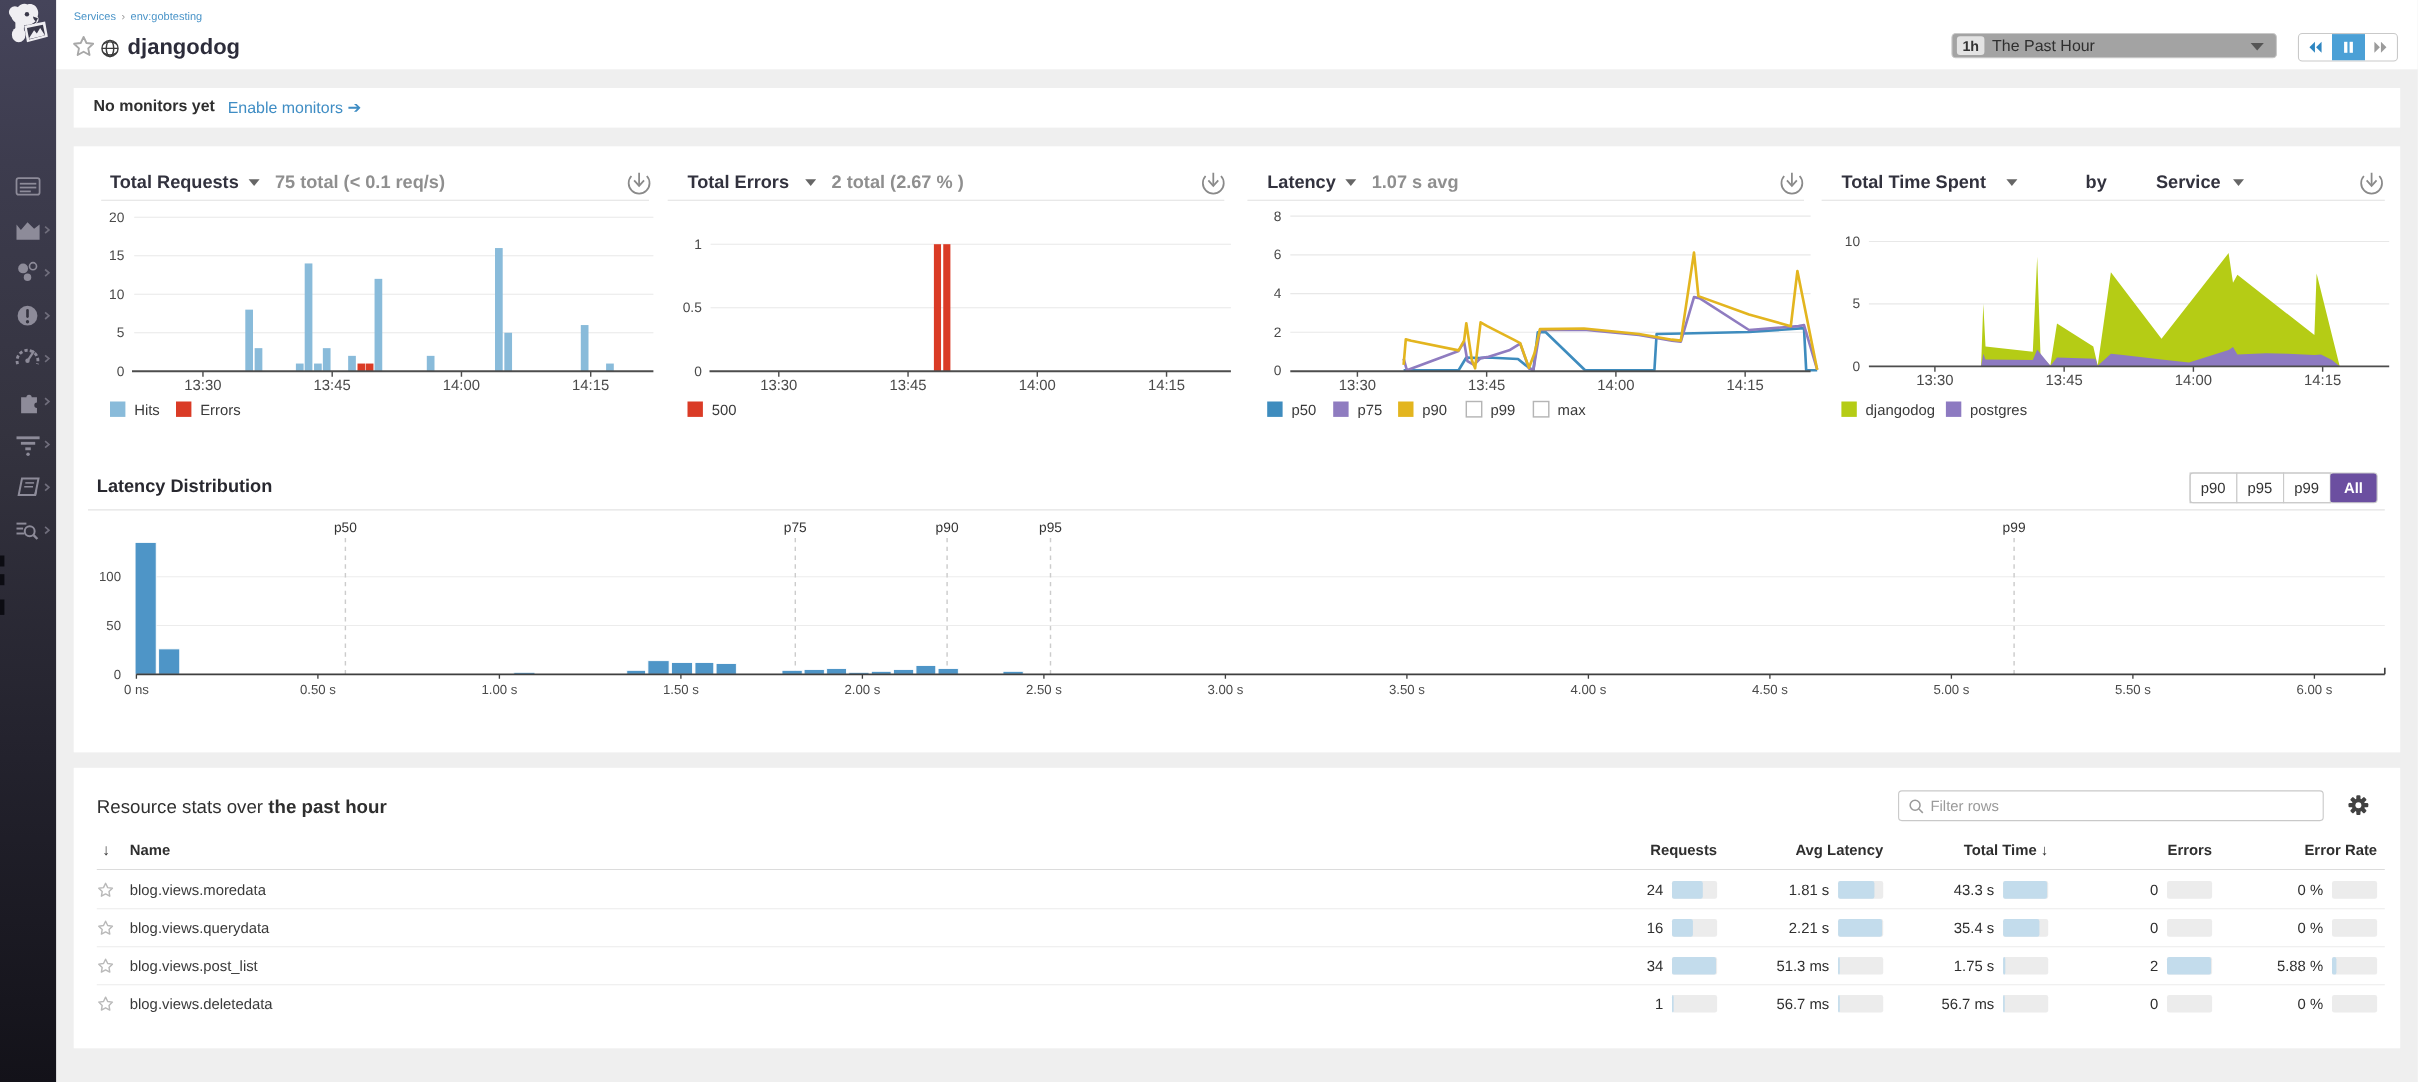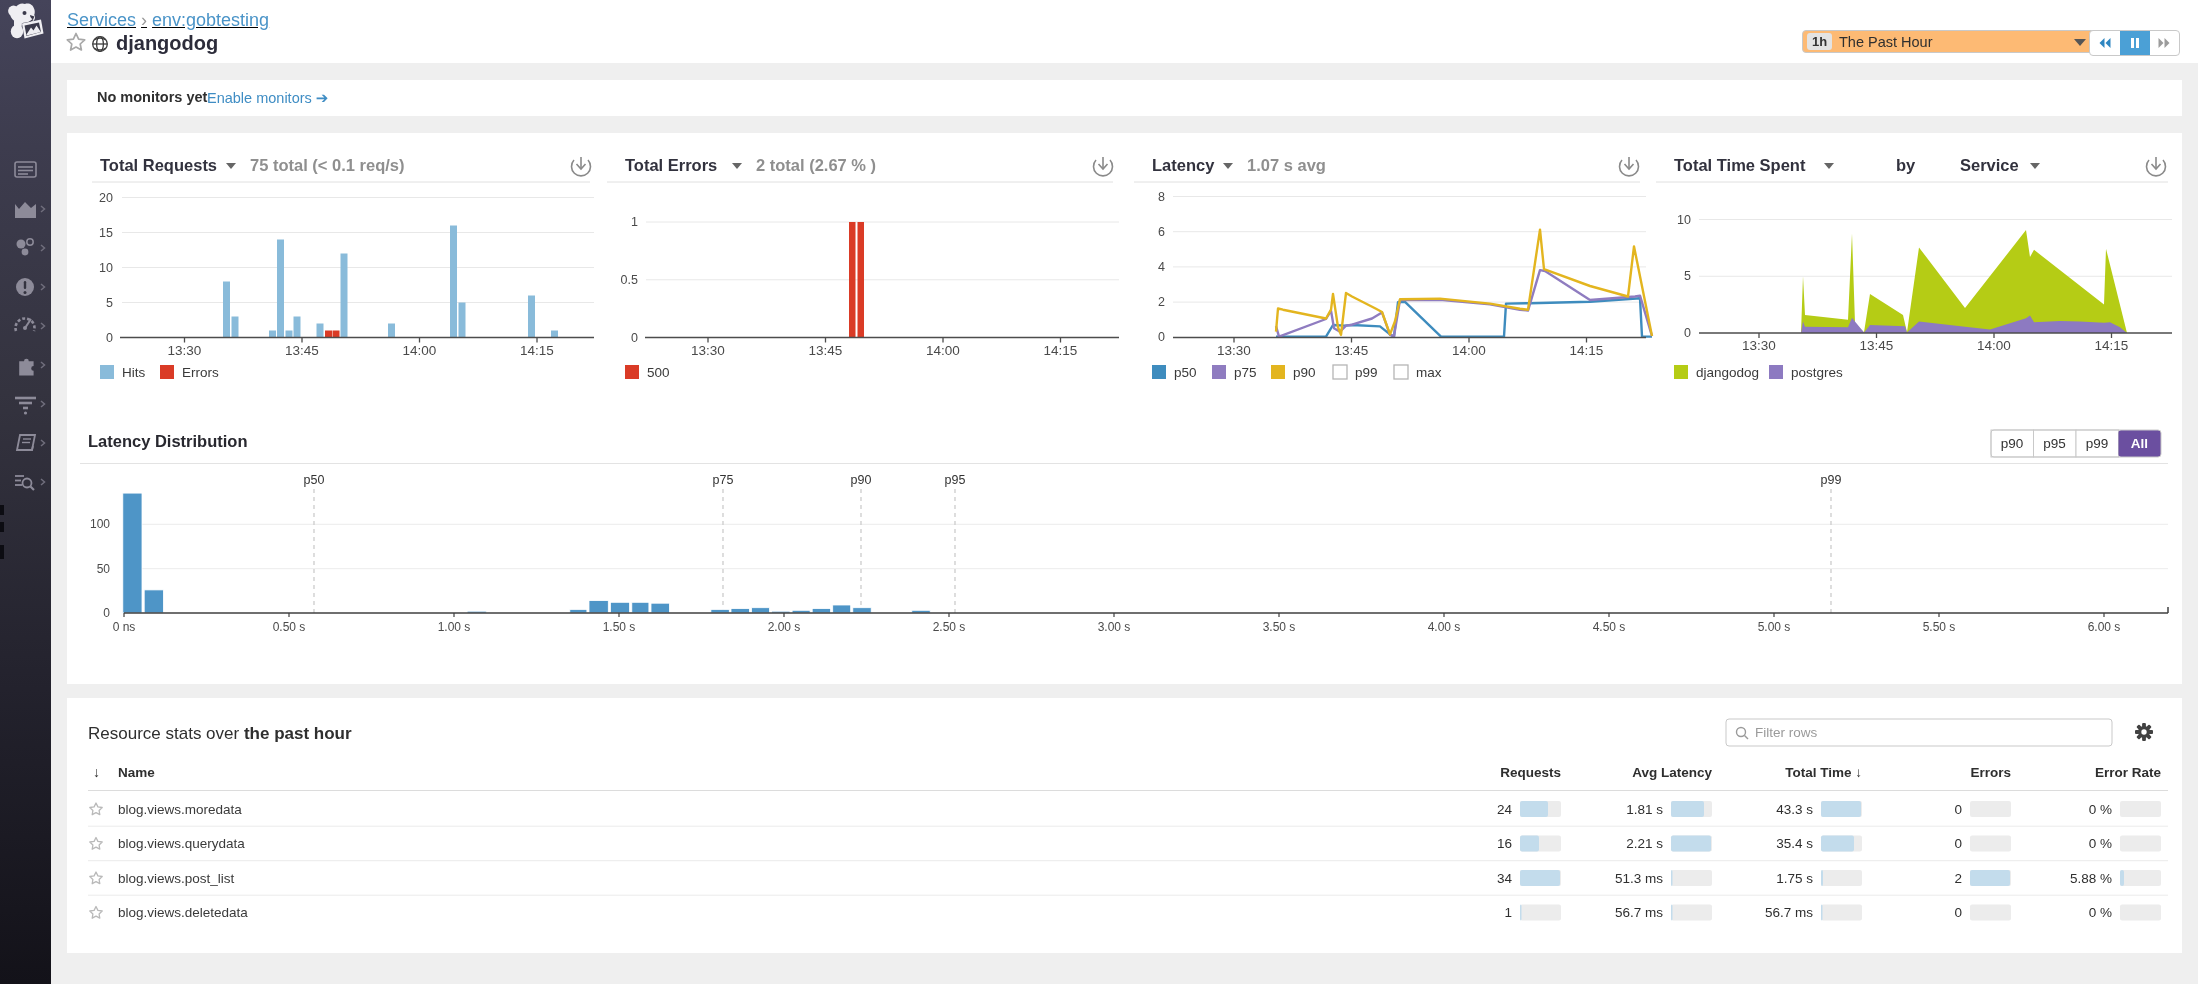--- a/index.html
+++ b/index.html
@@ -87,52 +87,52 @@
         <line x1="15" y1="22" x2="22" y2="22"></line>
       </g>
       <circle cx="27" cy="20" r="4.5" fill="none" stroke="#8d8b99" stroke-width="1.8"></circle>
       <line x1="30.5" y1="23.5" x2="34" y2="27" stroke="#8d8b99" stroke-width="2.2"></line>
       <path d="M41 16 l3.5 3 l-3.5 3" stroke="#706e7c" stroke-width="1.5" fill="none"></path>
     </g>
   </svg>
 <div class="abs" style="left:0;top:505px;width:4px;height:10px;background:#0c0c12;"></div>
 <div class="abs" style="left:0;top:522px;width:4px;height:10px;background:#0c0c12;"></div>
 <div class="abs" style="left:0;top:545px;width:4px;height:14px;background:#0c0c12;"></div>
-<div class="abs" style="left:67px;top:10px;font-size:18px;text-decoration:underline;">
+<div class="abs" style="left:67px;top:10px;font-size:10px;">
 <span style="color:#4a94c8;">Services</span><span style="color:#9a9a9a;padding:0 5px;">›</span><span style="color:#4a94c8;">env:gobtesting</span>
 </div>
 <svg class="abs" style="left:65px;top:31px;" width="46" height="24" viewBox="0 0 46 24">
 <path d="M11 2.5 l2.6 5.6 6.1 .7 -4.5 4.2 1.2 6 -5.4 -3 -5.4 3 1.2 -6 -4.5 -4.2 6.1 -.7 Z" fill="none" stroke="#a8a8a8" stroke-width="1.7" stroke-linejoin="round"></path>
 <g stroke="#3c3c3c" stroke-width="1.3" fill="none">
 <circle cx="35" cy="13" r="7.3"></circle>
 <ellipse cx="35" cy="13" rx="3.4" ry="7.3"></ellipse>
 <line x1="27.7" y1="13" x2="42.3" y2="13"></line>
 <path d="M29 9 a 11 11 0 0 1 12 0 M29 17 a 11 11 0 0 0 12 0"></path>
 </g>
 </svg>
 <div class="abs" style="left:116px;top:32px;font-size:20px;font-weight:bold;color:#2c2c3a;">djangodog</div>
-<div class="abs" style="left:1774px;top:30px;width:294px;height:21px;background:#fdba74;border:1px solid #c9c9c9;border-radius:4px;margin-left:28px;">
+<div class="abs" style="left:1774px;top:30px;width:294px;height:21px;background:#a3a3a3;border:1px solid #c9c9c9;border-radius:4px;">
 <span style="position:absolute;left:4px;top:2px;background:#e3e3e3;border-radius:3px;font-size:13px;font-weight:bold;color:#333;padding:1px 5px;">1h</span>
 <span style="position:absolute;left:36px;top:3px;font-size:14.5px;color:#2f2f2f;">The Past Hour</span>
 <span style="position:absolute;right:11px;top:8px;width:0;height:0;border-left:6px solid transparent;border-right:6px solid transparent;border-top:7px solid #555;"></span>
 </div>
 <div class="abs" style="left:2089px;top:30px;width:89px;height:24px;background:#fff;border:1px solid #c9c9c9;border-radius:4px;overflow:hidden;">
 <div style="position:absolute;left:0;top:0;width:30px;height:24px;"></div>
 <div style="position:absolute;left:30px;top:0;width:30px;height:24px;background:#4ba0d6;"></div>
 <svg style="position:absolute;left:0;top:0;" width="89" height="24" viewBox="0 0 89 24">
 <path d="M14.5 7 L9.5 12 L14.5 17 Z" fill="#2e86c1"></path>
 <path d="M20.5 7 L15.5 12 L20.5 17 Z" fill="#2e86c1"></path>
 <rect x="41" y="7" width="3" height="10" fill="#fff"></rect>
 <rect x="46" y="7" width="3" height="10" fill="#fff"></rect>
 <path d="M68.5 7 L73.5 12 L68.5 17 Z" fill="#9b9b9b"></path>
 <path d="M74.5 7 L79.5 12 L74.5 17 Z" fill="#9b9b9b"></path>
 </svg>
 </div>
 <div class="panel" style="left:67px;top:80px;width:2115px;height:36px;">
-<span style="position:absolute;left:18px;top:9px;font-size:14.5px;font-weight:bold;color:#2f2f2f;margin-left:12px;">No monitors yet</span>
+<span style="position:absolute;left:18px;top:9px;font-size:14.5px;font-weight:bold;color:#2f2f2f;">No monitors yet</span>
 <span style="position:absolute;left:140px;top:9px;font-size:14.5px;color:#3f8dc4;text-align:right;">Enable monitors&nbsp;<span style="font-size:15px;">➔</span></span>
 </div>
 <div class="panel" style="left:67px;top:133px;width:2115px;height:551px;"></div>
 <svg class="abs" style="left:67px;top:133px;" width="2115" height="551" viewBox="67 133 2115 551">
     <text x="100" y="171" font-size="16.5" font-weight="bold" fill="#32323e">Total Requests</text>
     <path d="M226 163 l10 0 l-5 6 z" fill="#666"></path>
     <text x="250" y="171" font-size="16.5" font-weight="bold" fill="#8f8f8f">75 total (&lt; 0.1 req/s)</text>
     <g stroke="#8a8a8a" fill="none" stroke-width="1.6">
       <path d="M574 160 a9.5 9.5 0 1 0 14 0"></path>
       <line x1="581" y1="157" x2="581" y2="168"></line>

